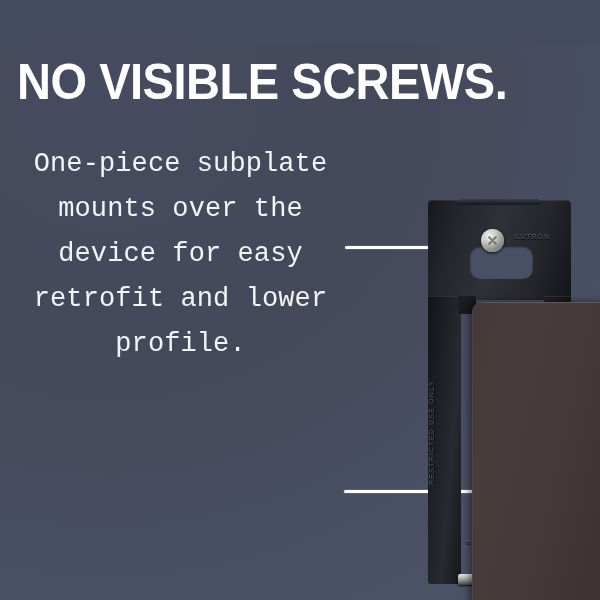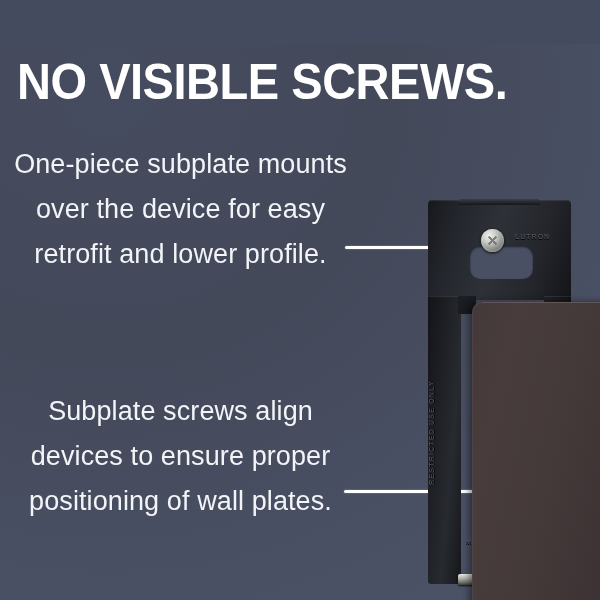--- a/index.html
+++ b/index.html
@@ -37,21 +37,21 @@
     white-space:nowrap;
   }
 
   
   .copy {
     position:absolute;
     left:8px;
     width:345px;
     text-align:center;
     color:#f2f4f7;
-    font-family:Liberation Sans, sans-serif;
+    font-family:Liberation Mono, monospace;
     font-weight:300;
     font-size:27px;
     line-height:45px;
     letter-spacing:0.1px;
     text-rendering:optimizeLegibility;
   }
   #copy-1 { top:98px; }
   #copy-2 { top:345px; }
 
   
@@ -222,21 +222,20 @@
 </style>
 </head>
 <body>
 
 <div id="stage">
 
   <div id="headline">NO VISIBLE SCREWS.</div>
 
   <div class="copy" id="copy-1">One-piece subplate mounts over the device for easy retrofit and lower profile.</div>
 
-  <div class="copy" id="copy-2">Subplate screws align devices to ensure proper positioning of wall plates.</div>
 
   <div class="leader" id="leader-1"></div>
   <div class="leader" id="leader-2"></div>
 
   <div id="product">
 
     <div class="subplate" id="sp-top"></div>
     <div id="sp-top-ridge"></div>
     <div class="subplate" id="sp-left"></div>
     <div class="subplate" id="sp-right"></div>

